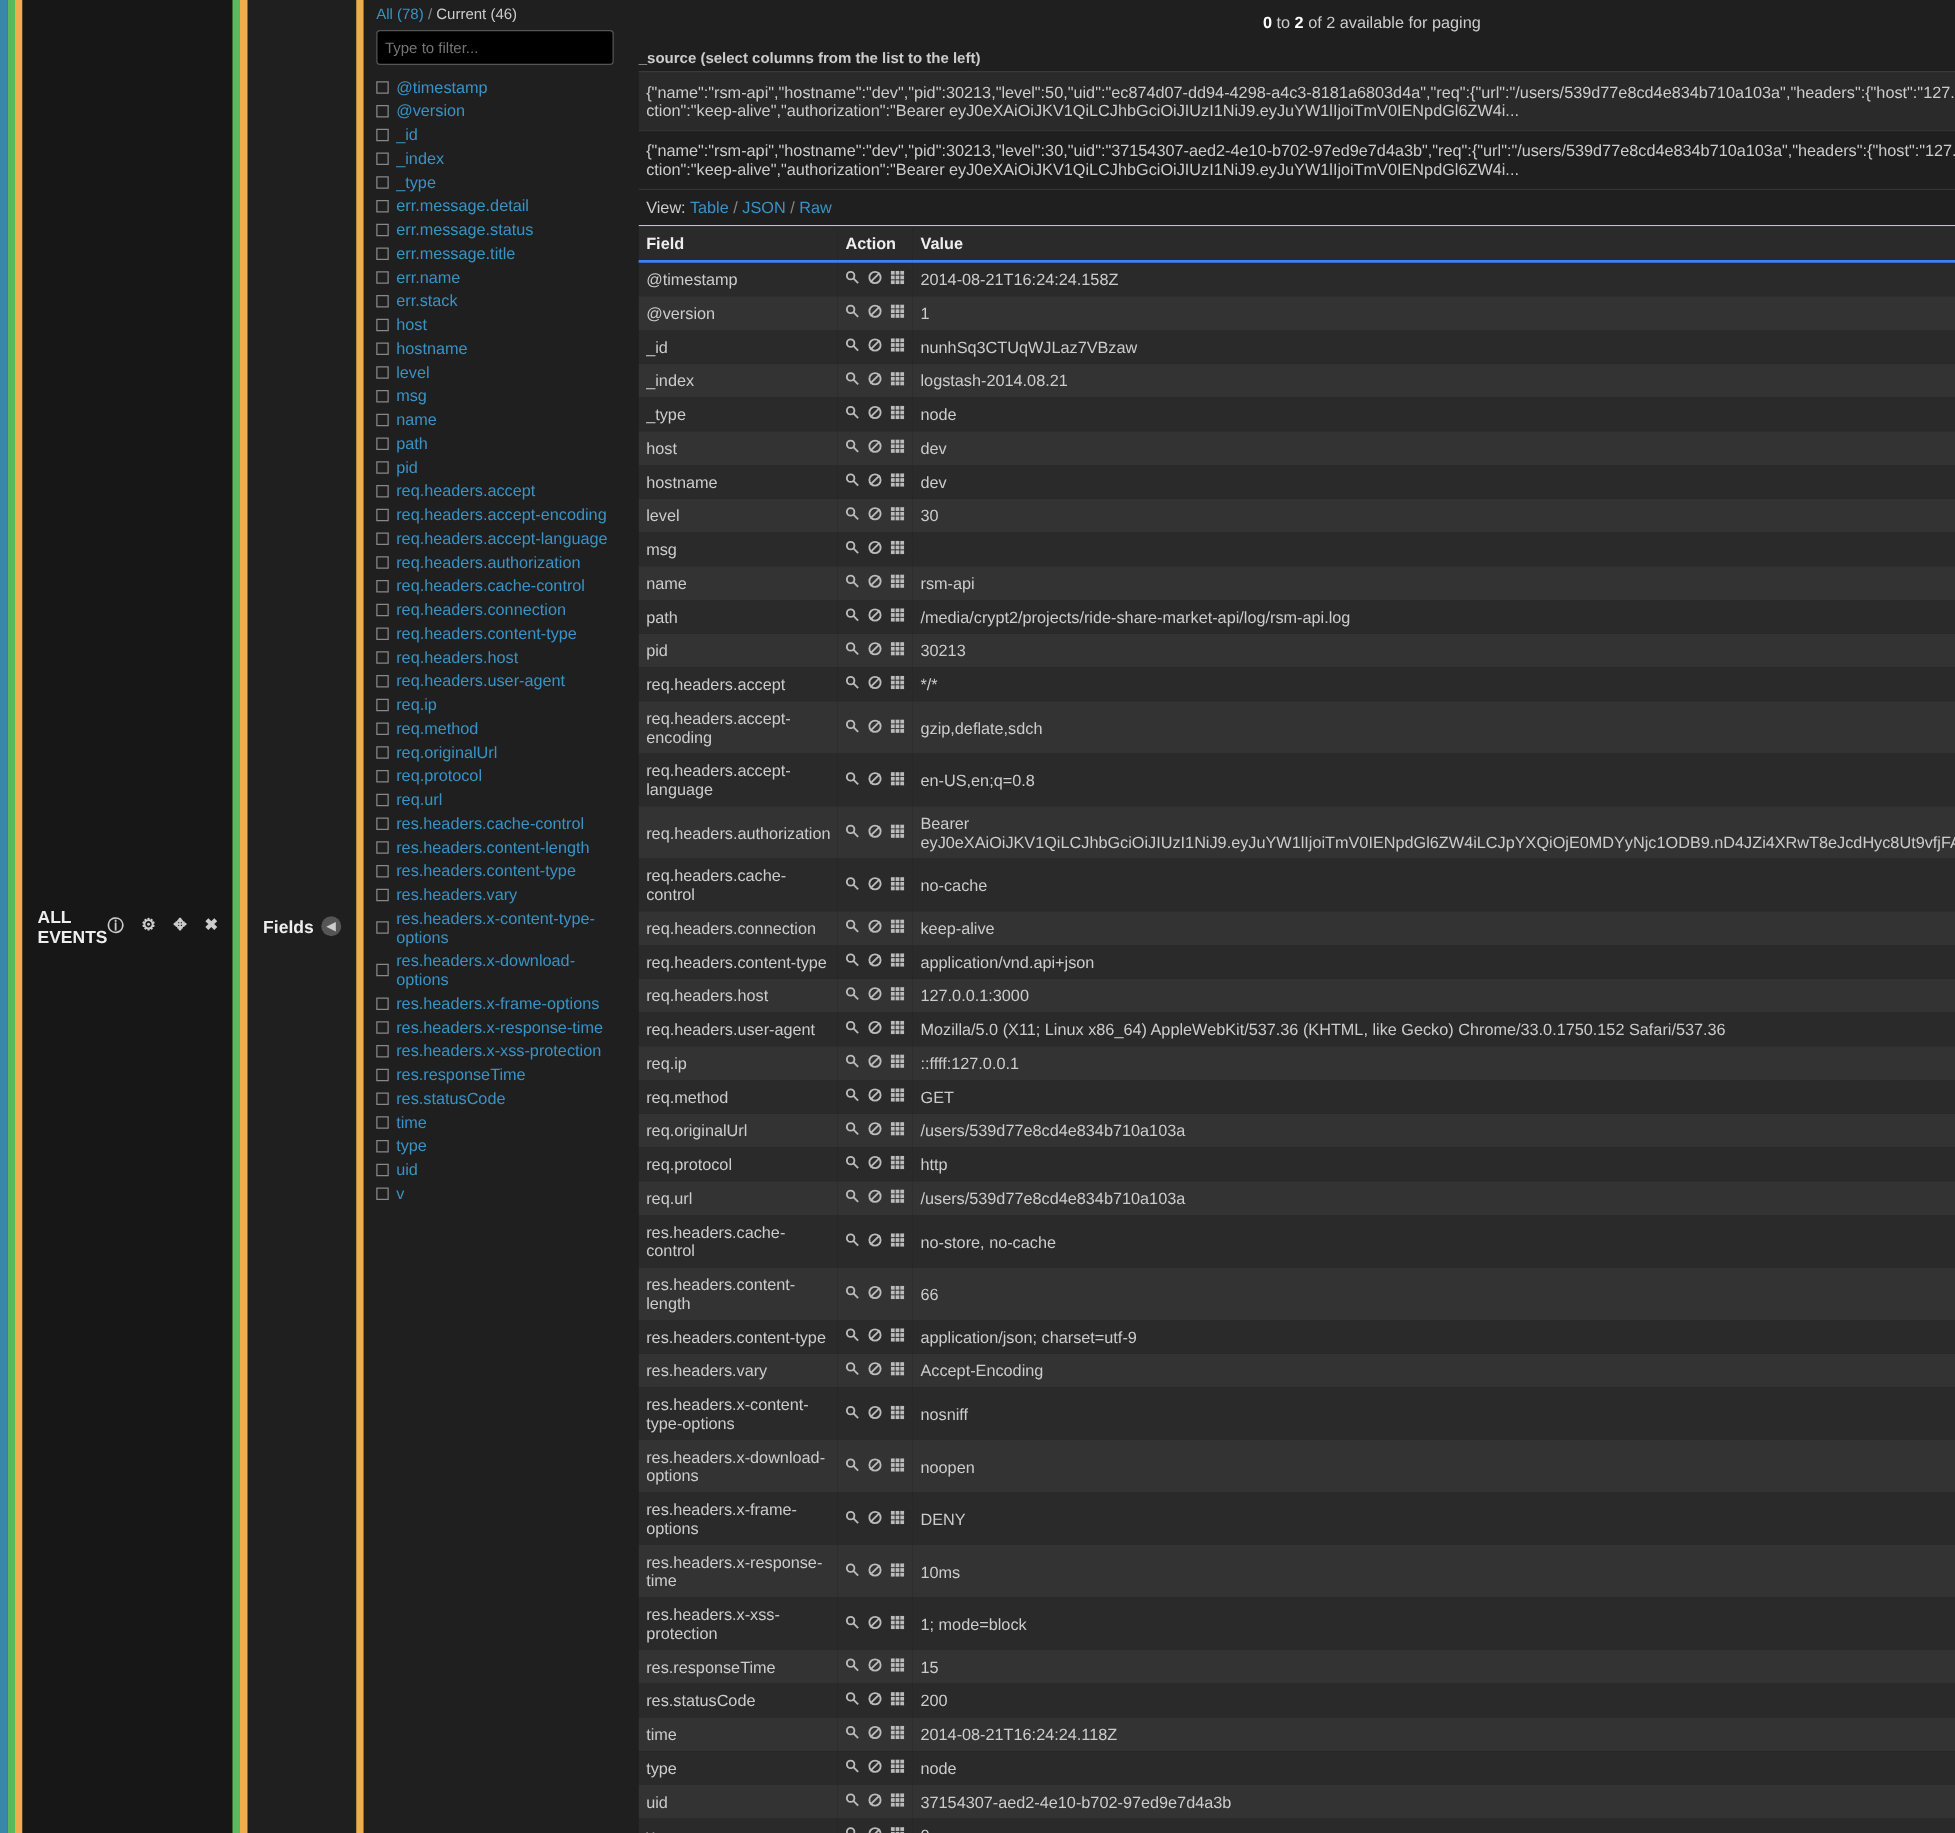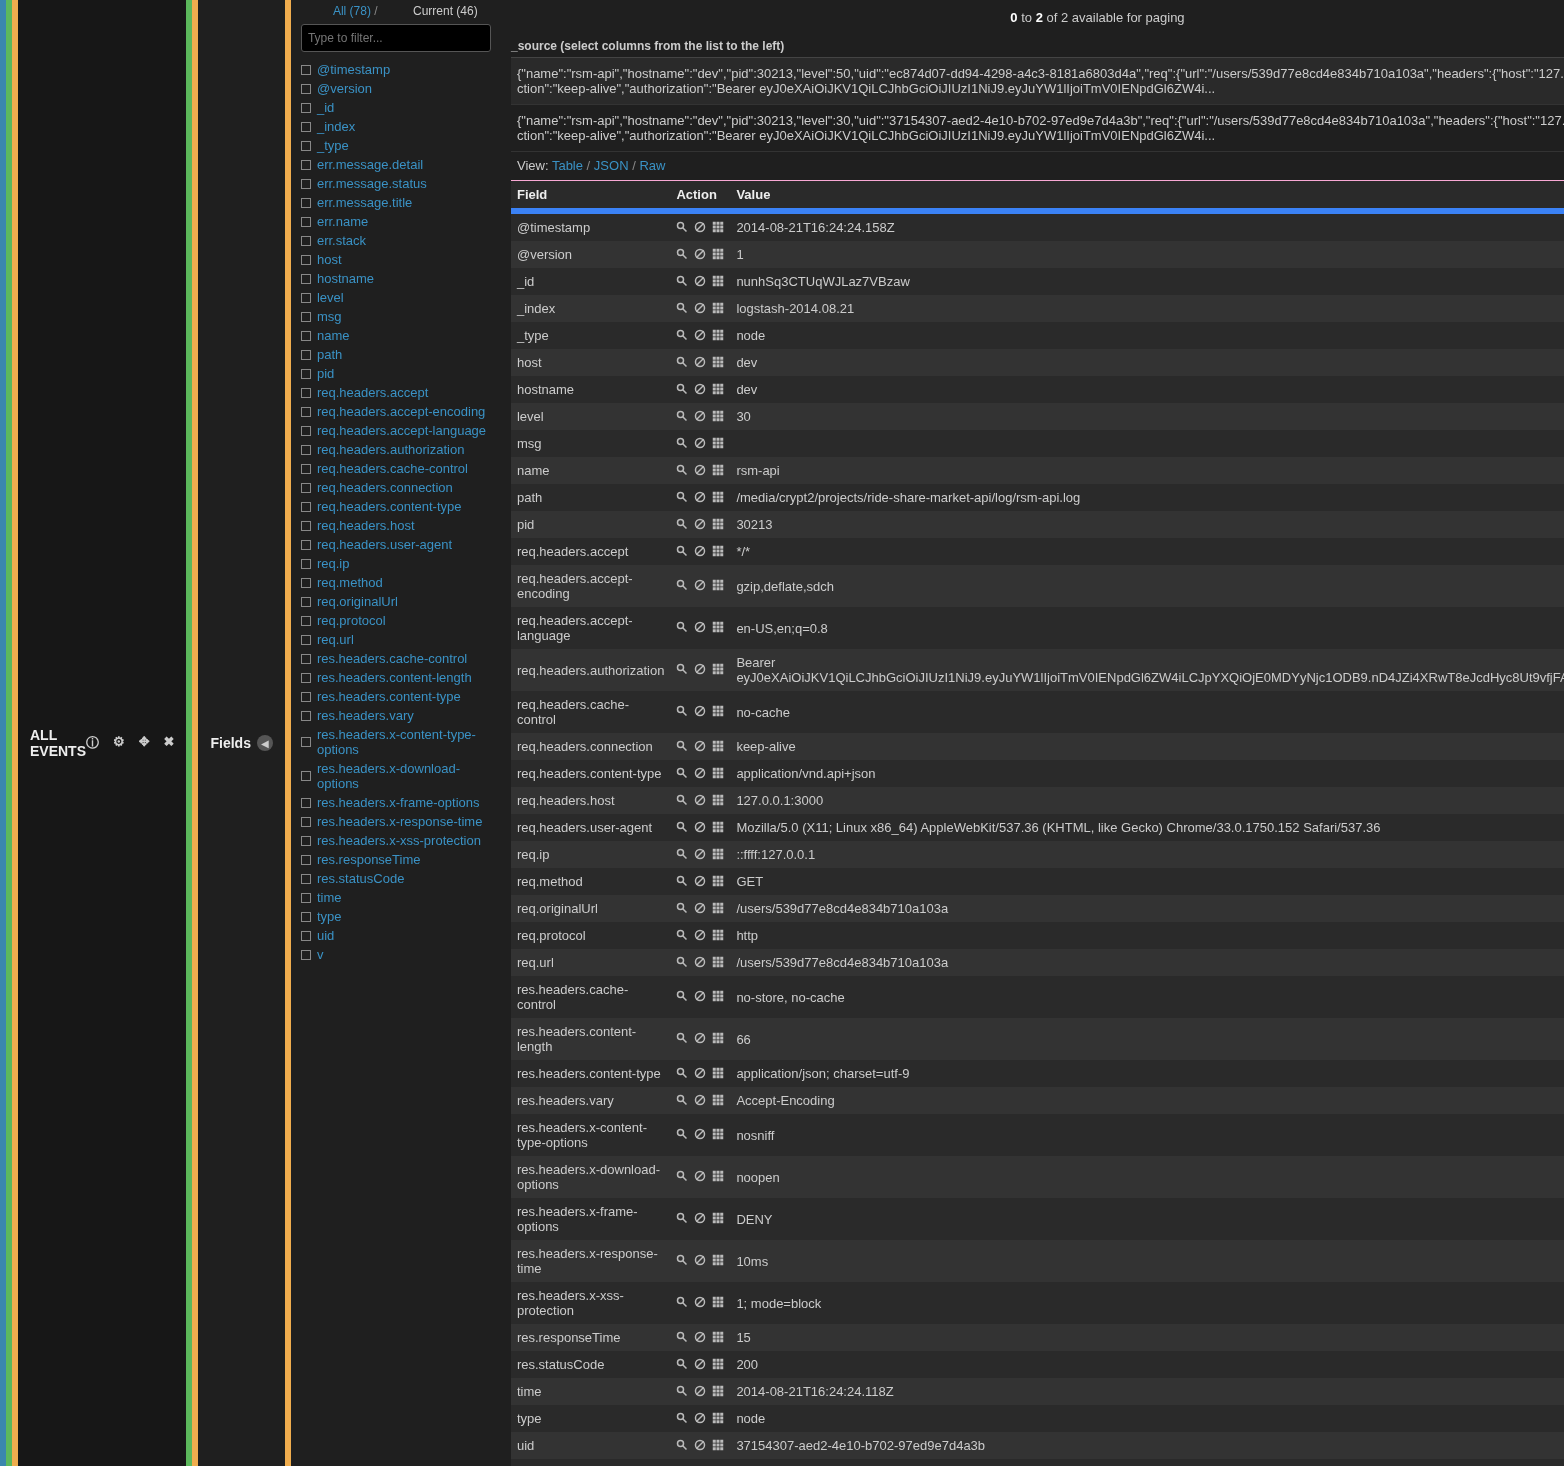--- a/index.html
+++ b/index.html
@@ -14,39 +14,39 @@
 .header-title { font-weight: bold; font-size: 14px; color: #eee; }
 .header-icons { display: flex; gap: 14px; color: #ccc; }
 .header-icons span { cursor: pointer; font-weight: bold; }
 .subheader { display: flex; }
 .subheader-main { flex: 1; padding: 6px 12px; display: flex; align-items: center; gap: 6px; }
 .fields-label { font-weight: bold; color: #eee; font-size: 14px; }
 .caret-circle { width: 16px; height: 16px; border-radius: 50%; background: #555; display: inline-flex; align-items: center; justify-content: center; font-size: 10px; color: #ccc; cursor: pointer; }
 .body { display: flex; }
 .sidebar { width: 210px; padding: 4px 10px; background: #1f1f1f; }
 .field-tabs { font-size: 12px; margin-bottom: 6px; }
-.field-tabs a { color: #3a92c5; text-decoration: none; margin-left: 32px; }
+.field-tabs a { color: #3a92c5; text-decoration: none; }
 .field-tabs .sep { color: #888; }
 .filter-input { width: 100%; background: #000000; border: 1px solid #555; color: #aaa; padding: 6px; border-radius: 3px; font-size: 12px; }
 .field-list { margin-top: 8px; }
 .field-item { display: flex; align-items: center; gap: 6px; padding: 2px 0; font-size: 13px; cursor: pointer; }
 .field-check { width: 10px; height: 10px; border: 1px solid #888; flex-shrink: 0; }
 .field-name { color: #3a92c5; }
 .main { flex: 1; padding: 0 10px; }
 .paging { text-align: center; padding: 10px; font-size: 13px; color: #ccc; }
 .paging b { color: #fff; }
 .source-header { border-bottom: 1px solid #444; padding: 4px 0; font-size: 12px; font-weight: bold; }
 .source-row { padding: 8px 6px; font-size: 13px; color: #ccc; word-break: break-all; border-bottom: 1px solid #333; }
 .source-row:nth-child(odd) { background: #2a2a2a; }
 .view-row { display: flex; justify-content: space-between; padding: 6px; border-bottom: 1px solid #f9a8d4; }
 .view-row a { color: #3a92c5; text-decoration: none; }
 .view-row .sep { color: #888; }
 .collapse-caret { color: #3a92c5; cursor: pointer; font-size: 14px; }
 .detail-table { width: 100%; border-collapse: collapse; }
-.detail-table th { background: #2a2a2a; text-align: left; padding: 6px; font-size: 13px; color: #eee; border-bottom: 6px solid #3b82f6; }
+.detail-table th { background: #2a2a2a; text-align: left; padding: 6px; font-size: 13px; color: #eee; border-bottom: 2px solid #3b82f6; }
 .detail-table td { padding: 6px; font-size: 13px; color: #ccc; }
 .detail-table tr:nth-child(odd) td { background: #2a2a2a; }
 .detail-table tr:nth-child(even) td { background: #333; }
 .col-field { width: 210px; }
 .col-action { width: 70px; }
 .action-icons { display: flex; gap: 6px; color: #bbb; }
 .action-icons span { cursor: pointer; font-size: 11px; }
 svg { width: 12px; height: 12px; fill: #bbb; }
 </style>
 </head>

